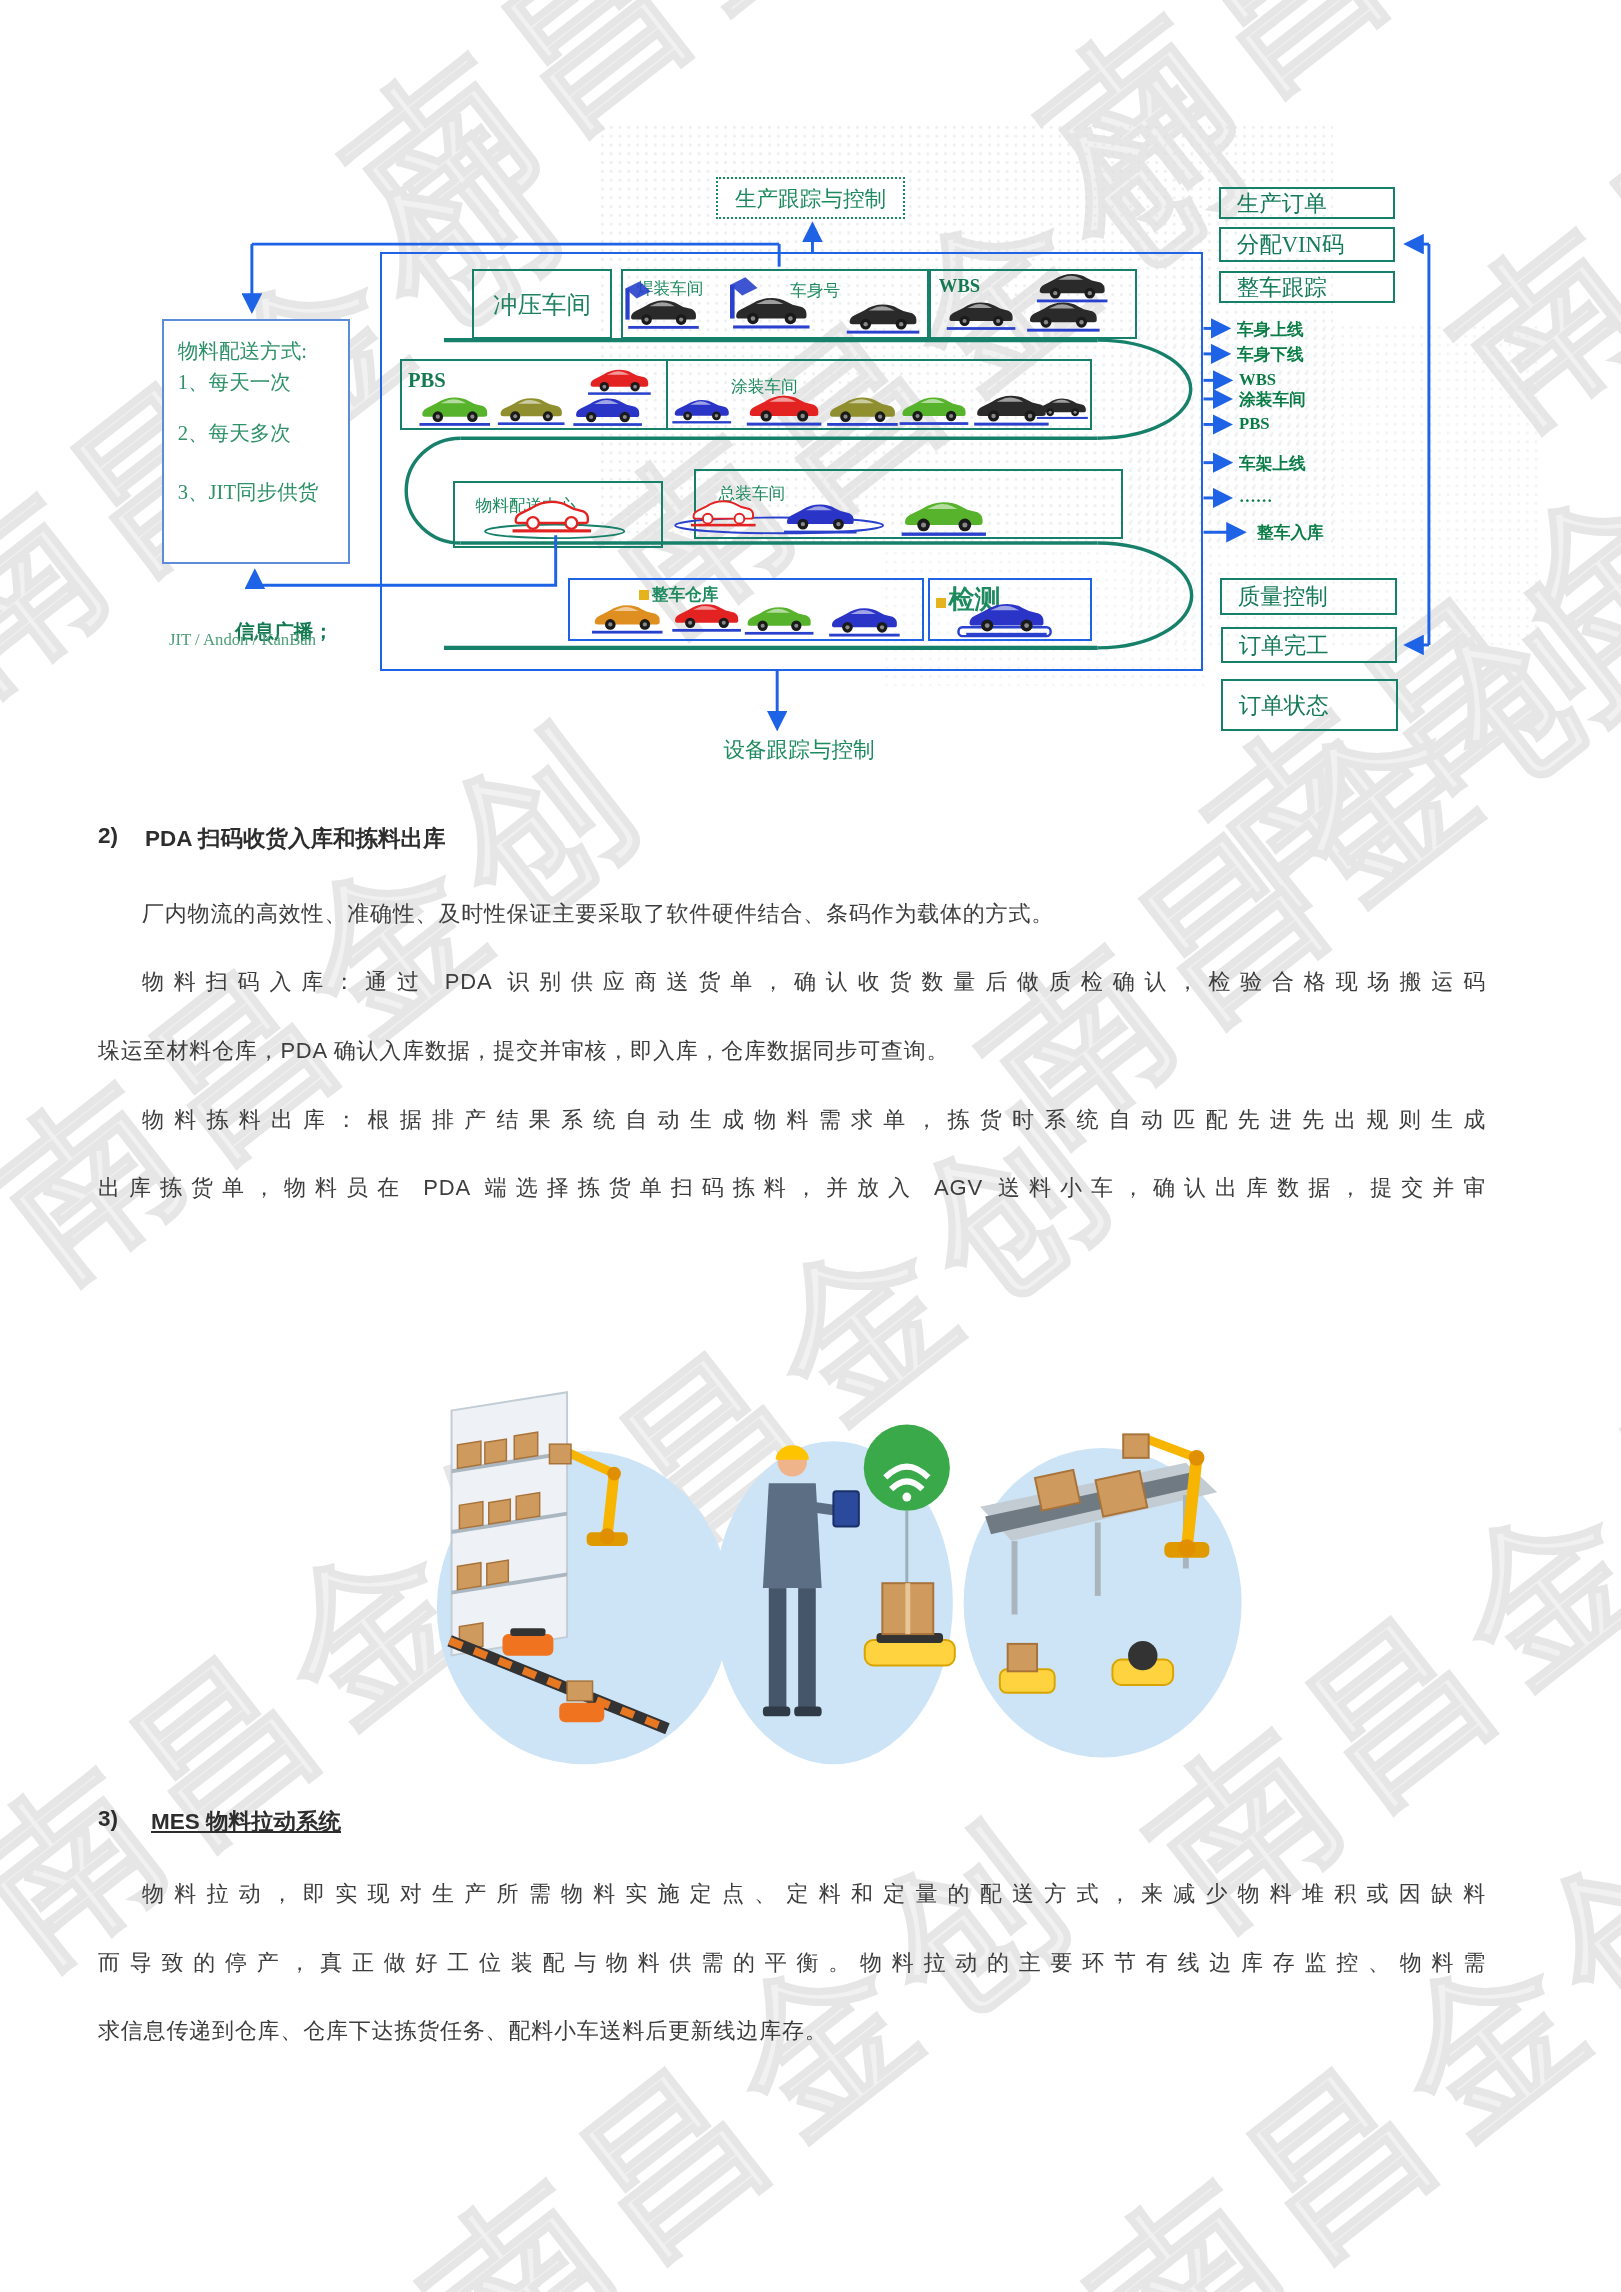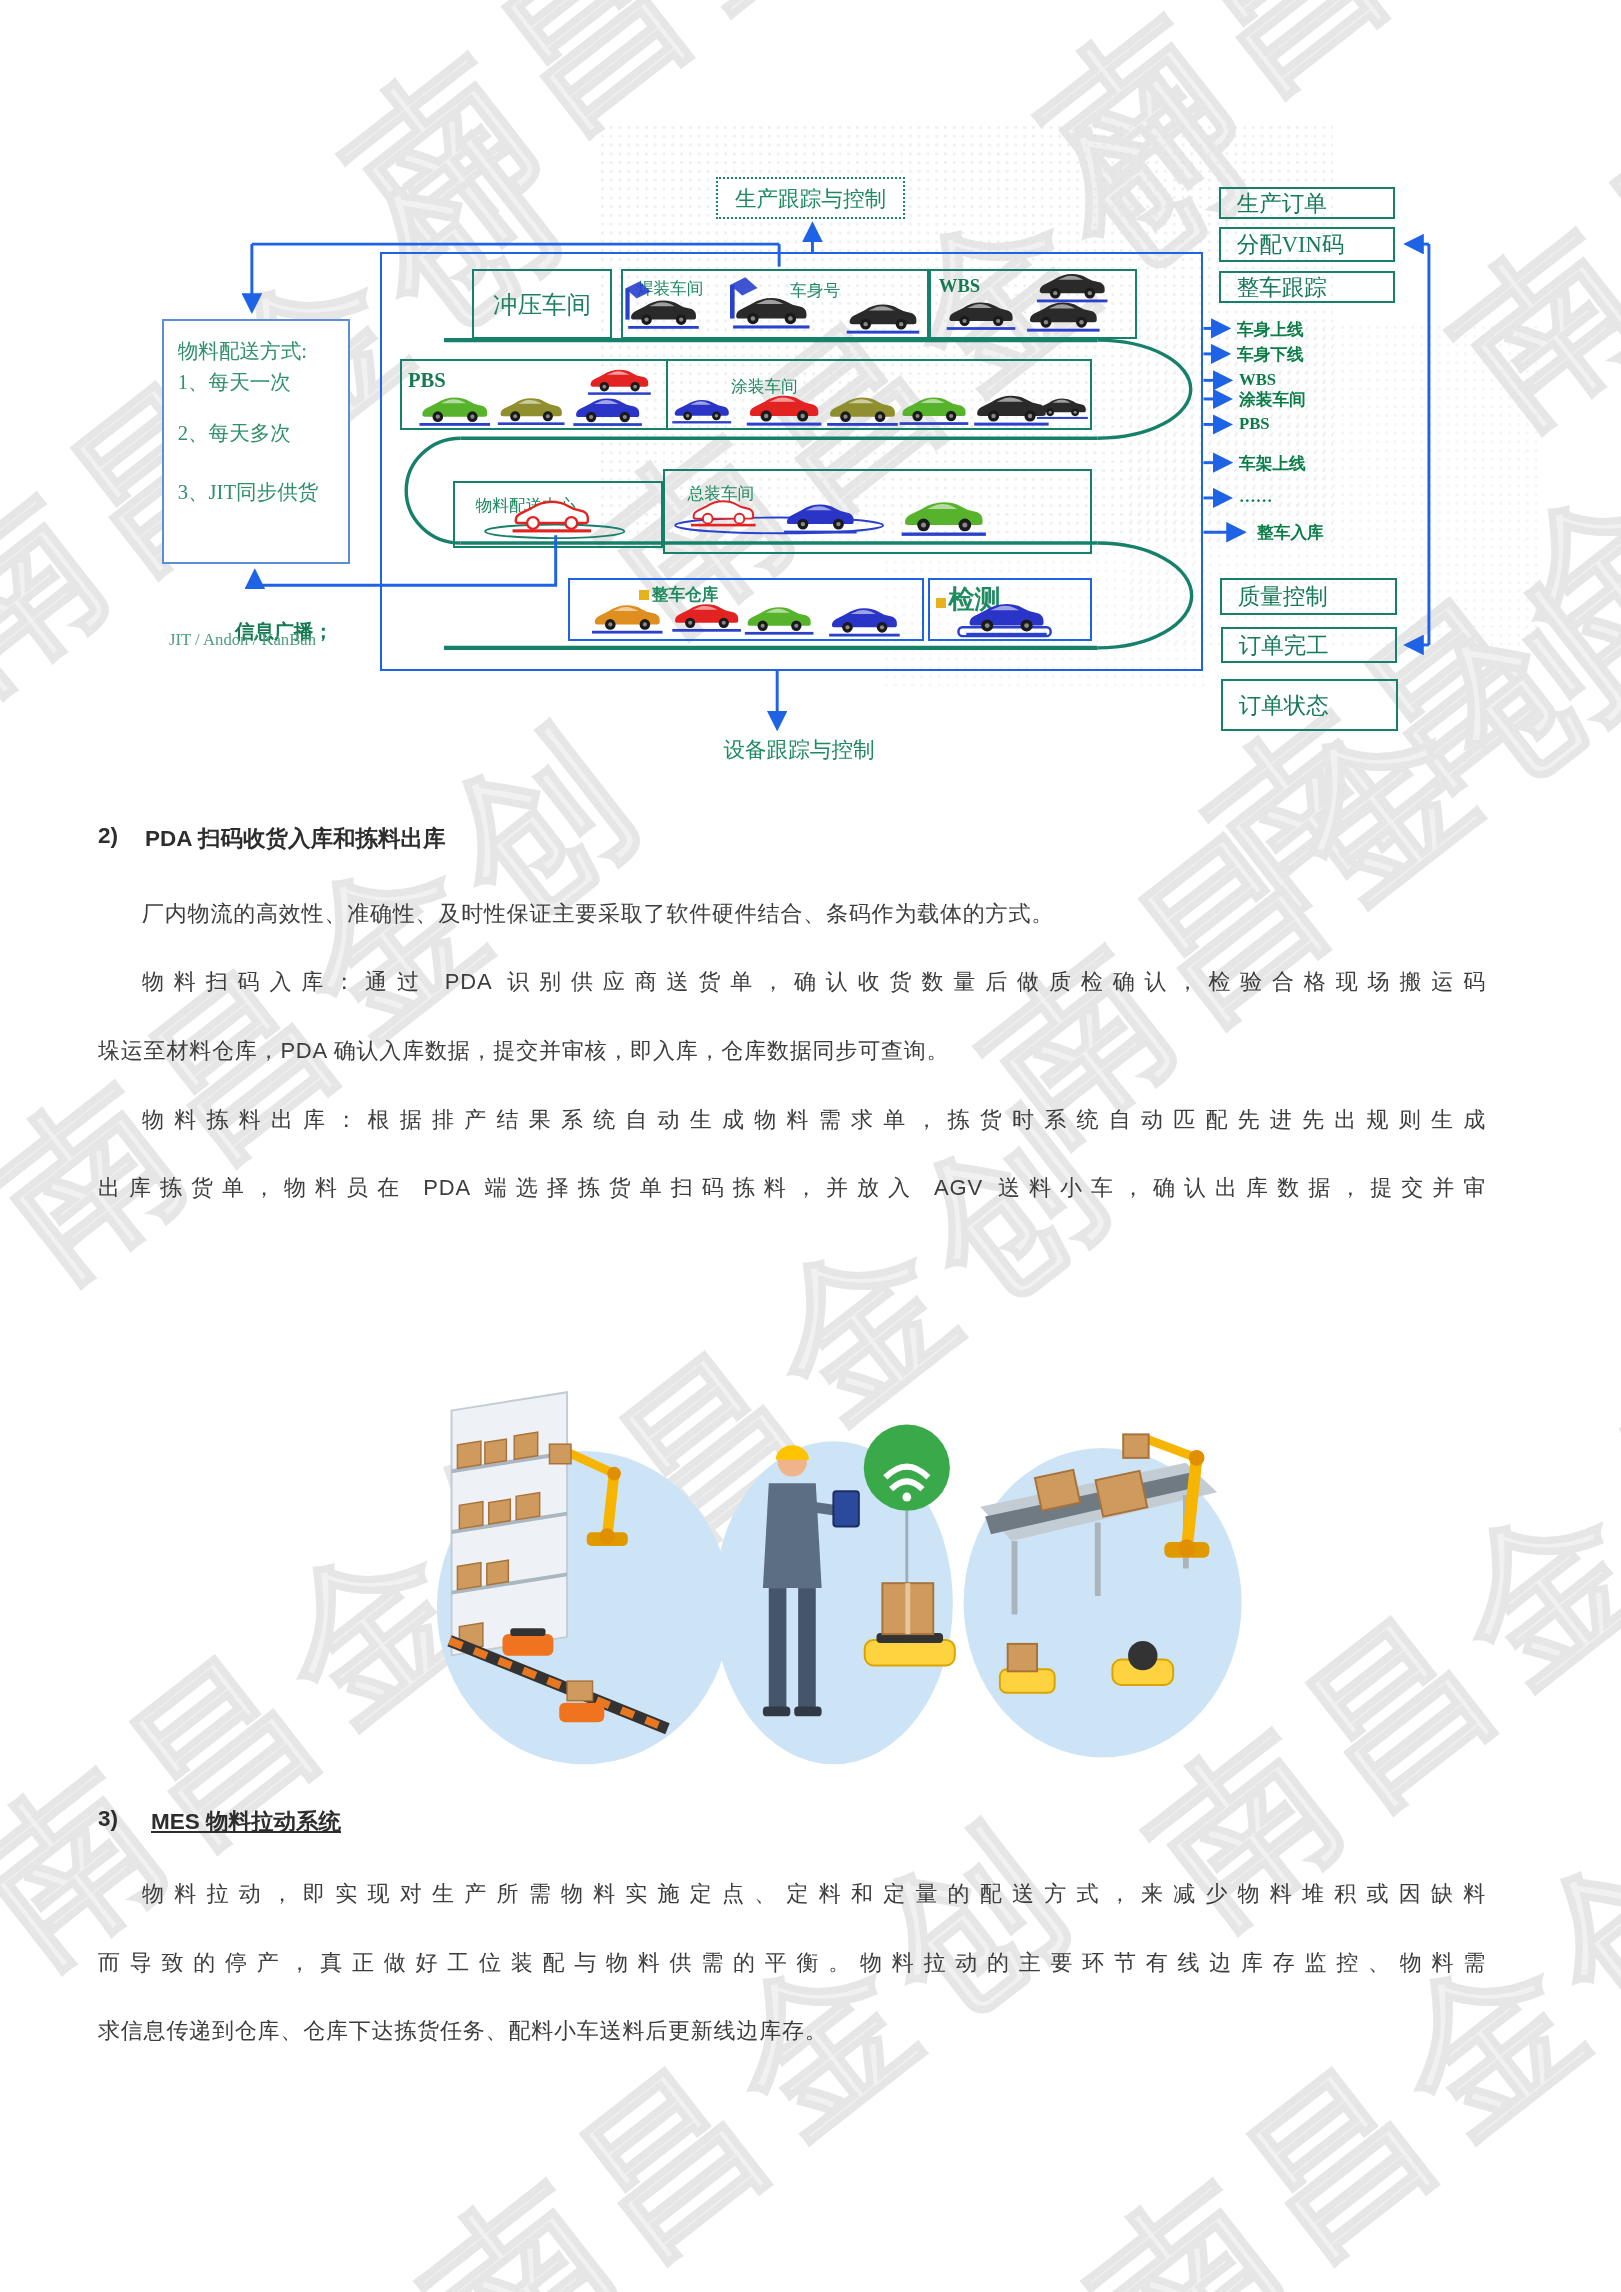--- a/index.html
+++ b/index.html
@@ -93,21 +93,21 @@
 
   <div class="gbox" style="left:400px;top:359px;width:692px;height:71px;border-width:2.5px;">
     <div style="position:absolute;left:264px;top:0;bottom:0;border-left:2.5px solid #17806b;"></div>
     <span class="glabel gserif" style="left:5.9px;top:7.8px;font-size:20.6px;">PBS</span>
     <span class="glabel" style="left:329px;top:13.7px;">涂装车间</span>
   </div>
 
   <div class="gbox" style="left:453px;top:469px;width:210px;height:67px;border-width:2.5px;margin-top:12px;">
     <span class="glabel" style="left:20.6px;top:10.8px;">物料配送中心</span>
   </div>
-  <div class="gbox" style="left:663px;top:469px;width:429px;height:85px;border-width:2.5px;">
+  <div class="gbox" style="left:694px;top:469px;width:429px;height:70px;border-width:2.5px;">
     <span class="glabel" style="left:22.5px;top:10.8px;">总装车间</span>
   </div>
 
   <div class="bbox" style="left:568px;top:578px;width:356px;height:63px;border-width:2.5px;">
     <span class="glabel" style="left:69px;top:2.9px;font-weight:700;">
       <span class="bullet"></span><span>整车仓库</span>
     </span>
   </div>
   <div class="bbox" style="left:928px;top:578px;width:164px;height:63px;border-width:2.5px;">
     <span class="glabel" style="left:5.9px;top:2px;font-weight:700;font-size:26px;">

